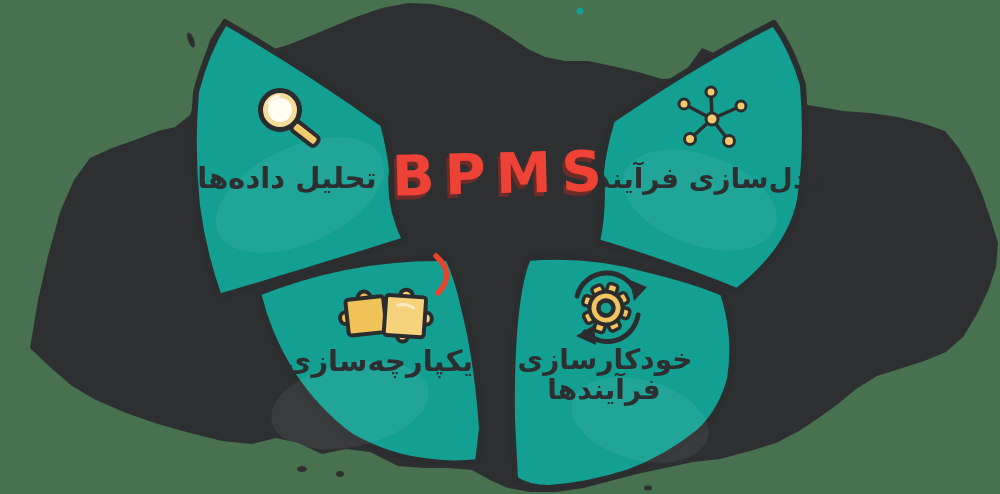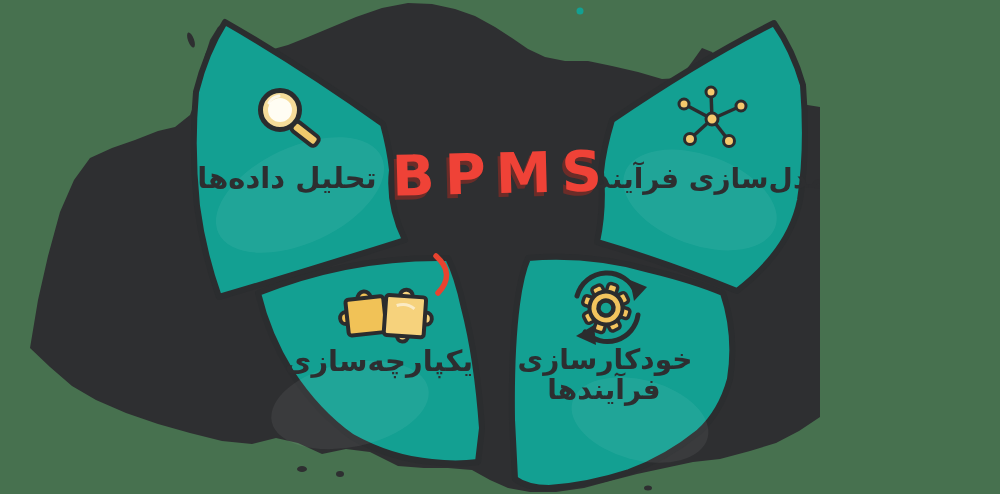--- a/index.html
+++ b/index.html
@@ -1,16 +1,16 @@
 <!DOCTYPE html>
 <html><head>
 <meta charset="utf-8">
 <style>
   html,body{margin:0;padding:0;background:#47714f;}
-  .stage{width:820px;height:494px;position:relative;overflow:hidden;
+  .stage{width:1000px;height:494px;position:relative;overflow:hidden;
          font-family:"DejaVu Sans","Liberation Sans",sans-serif;}
   svg{display:block;}
   .seg-label{font-weight:bold;font-size:29px;fill:#2d2e30;direction:rtl;}
   .seg-label-small{font-weight:bold;font-size:28px;fill:#2d2e30;direction:rtl;}
   .bpms-main{font-weight:bold;font-size:56px;letter-spacing:10px;fill:#ef4237;}
   .bpms-shadow{font-weight:bold;font-size:56px;letter-spacing:10px;fill:#a82a20;opacity:.5;}
 </style>
 </head>
 <body>
 

